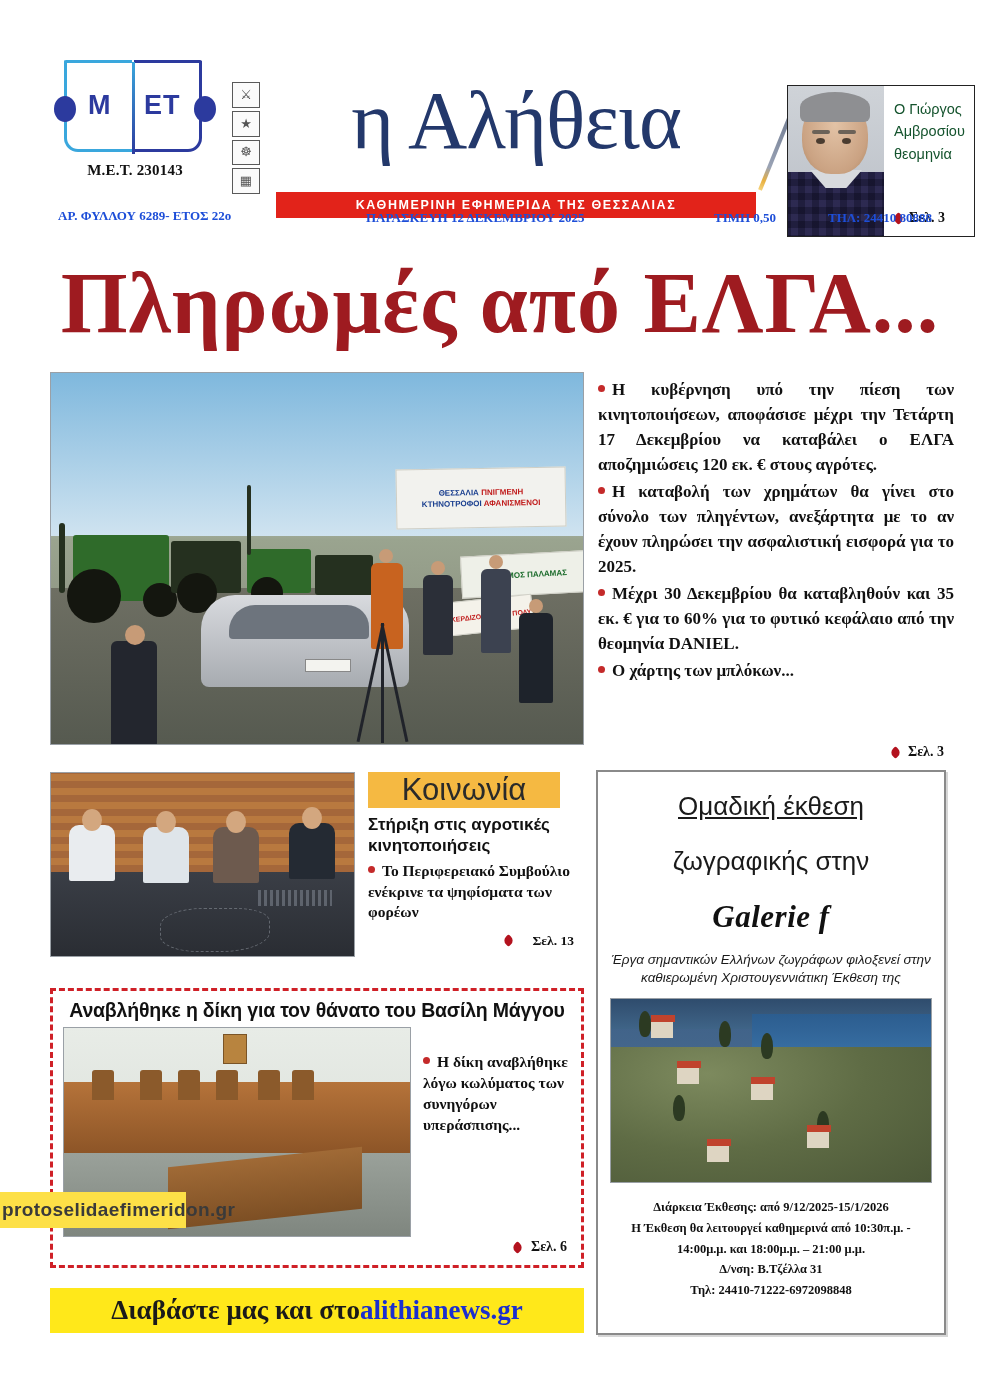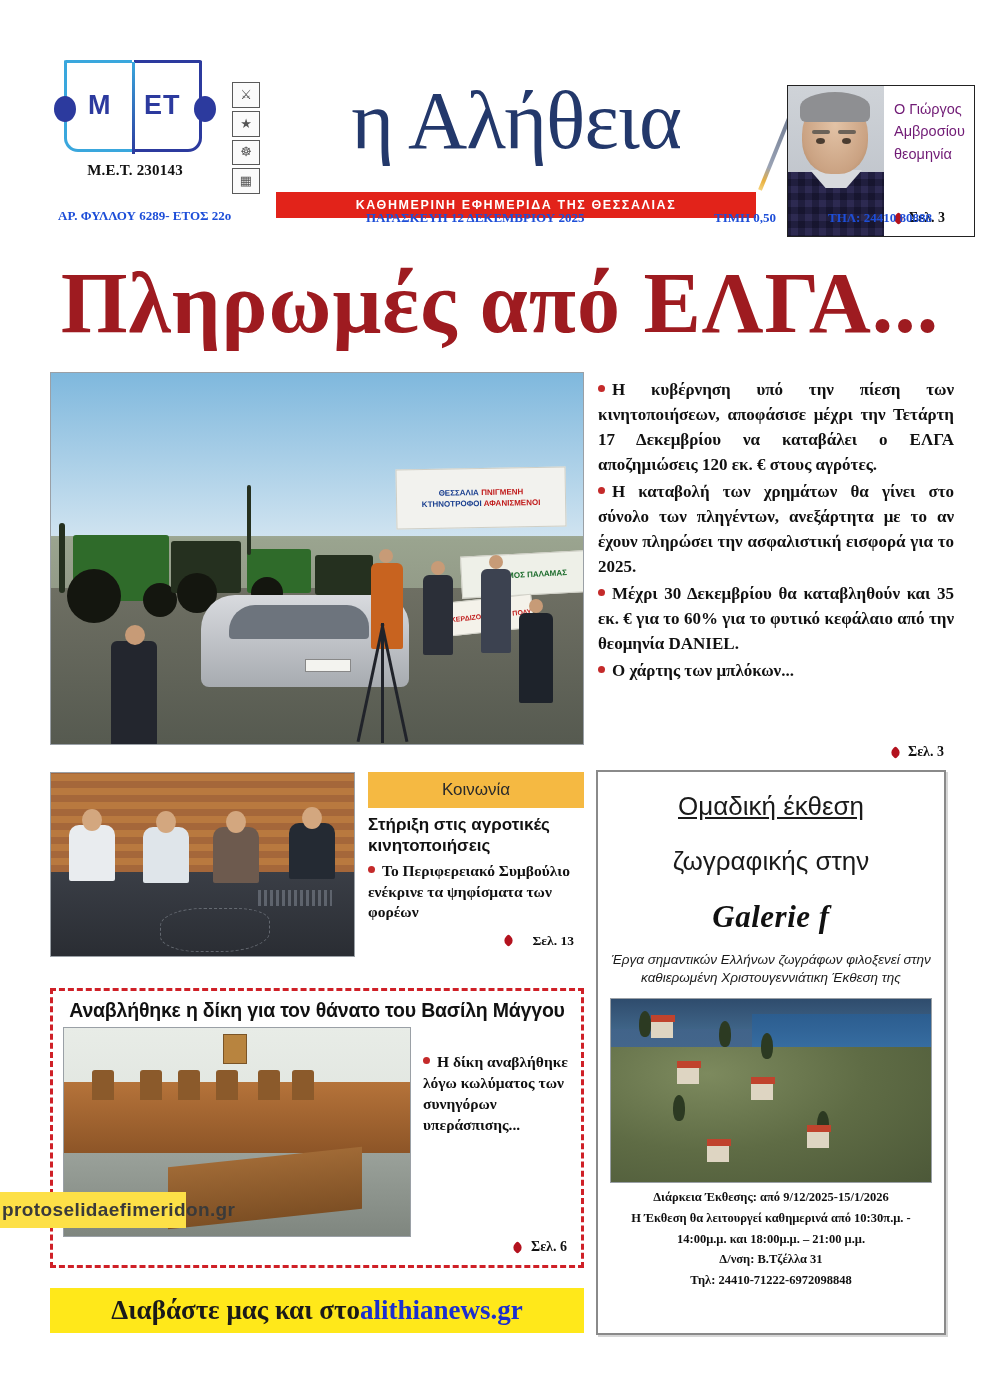--- a/index.html
+++ b/index.html
@@ -83,21 +83,21 @@
   .brow.l { left: 24px; } .brow.r { left: 50px; }
   .eye { position:absolute; width:9px; height:6px; background:#4a3c30; border-radius:50%; top:52px; }
   .eye.l { left: 28px; } .eye.r { left: 54px; }
   .torso { position:absolute; left: -4px; top: 86px; width: 110px; height: 70px;
     background: repeating-linear-gradient(90deg,#4d4a6e 0 7px,#6b6790 7px 14px),
                 repeating-linear-gradient(0deg,#4d4a6e 0 7px,#6b6790 7px 14px);
     background-blend-mode: multiply; }
   .collar { position:absolute; left: 22px; top: 84px; width: 52px; height: 18px; background:#d8dade;
     clip-path: polygon(0 0, 100% 0, 70% 100%, 30% 100%); }
   .comm-text { flex: 1; padding: 12px 8px 6px 10px; display: flex; flex-direction: column; }
-  .comm-line { font-family: "Liberation Sans", sans-serif; font-size: 14.5px; color: #701a75; line-height: 1.55; }
+  .comm-line { font-family: "Liberation Sans", sans-serif; font-size: 14.5px; color: #14532d; line-height: 1.55; }
   .comm-page { margin-top: auto; display: flex; align-items: center; gap: 6px; justify-content: flex-start; padding-bottom: 4px; }
   .diamond { width: 9px; height: 9px; background: #b3121e; transform: rotate(45deg); display:inline-block; }
   .diamond.soft { border-radius: 2px 60% 2px 60%; }
   .comm-page-label { font-family: "Liberation Serif", serif; font-weight: bold; font-size: 14px; color:#111; }
 
   
   .infobar {
     position: absolute; left: 0; top: 208px; width: 996px; height: 28px;
     font-family: "Liberation Serif", serif; font-weight: bold; font-size: 13px; color: #1d4ed8;
   }
@@ -183,23 +183,23 @@
   .kp-desk { position:absolute; left:0; right:0; top: 54%; bottom:0; background: linear-gradient(#3a3e46,#2a2d33); }
   .kp-person { position:absolute; width: 46px; height: 56px; border-radius: 10px 10px 2px 2px; }
   .kp-head { position:absolute; width:20px; height:22px; border-radius:50%; background:#d3a77f; }
   .kp-emblem { position:absolute; right: 22px; top: 64%; width: 74px; height: 16px;
     background: repeating-linear-gradient(90deg, #6c727c 0 3px, transparent 3px 6px); opacity:.75; }
   .kp-map { position:absolute; left: 36%; top: 74%; width: 110px; height: 44px;
     border: 1px dashed #8f959e; border-radius: 40% 30% 45% 35%; opacity:.55; }
 
   .koinonia-col { position: absolute; left: 368px; top: 772px; width: 216px; }
   .koinonia-badge {
-    width: 216px; height: 36px; background: #f5b942;
+    width: 192px; height: 36px; background: #f5b942;
     display: flex; align-items: center; justify-content: center;
-    font-family: "Liberation Sans", sans-serif; font-size: 17px; color: #2a2a2a;
+    font-family: "Liberation Sans", sans-serif; font-size: 31px; color: #2a2a2a;
   }
   .koinonia-head {
     margin-top: 6px;
     font-family: "Liberation Sans", sans-serif; font-weight: bold;
     font-size: 17px; line-height: 1.24; color: #111;
   }
   .koinonia-body {
     margin-top: 5px;
     font-family: "Liberation Serif", serif; font-weight: bold;
     font-size: 15.5px; line-height: 1.32; color: #111;
@@ -276,21 +276,21 @@
     position: relative; background: linear-gradient(#3d5f86, #567a9b);
   }
   .art-sky { position:absolute; left:0; right:0; top:0; height: 16%; background: linear-gradient(#2f4c6d,#3f6487); }
   .art-sea { position:absolute; left: 44%; right:0; top: 8%; height: 34%; background: linear-gradient(#2c5d8f,#3f7ab0); }
   .art-hill { position:absolute; left:0; right:0; top: 26%; bottom:0;
     background: radial-gradient(ellipse at 30% 20%, #7d8a5e 0%, #5f6c45 50%, #4c5838 100%); }
   .art-tree { position:absolute; width: 12px; height: 26px; border-radius: 50% 50% 40% 40%; background:#2c3a22; }
   .art-house { position:absolute; width: 22px; height: 16px; background:#ded5c2; }
   .art-roof { position:absolute; width: 24px; height: 7px; background:#c0432d; }
   .gal-footer {
-    margin-top: 4px; text-align: center;
+    margin-top: 14px; text-align: center;
     font-family: "Liberation Serif", serif; font-weight: bold;
     font-size: 12.5px; line-height: 1.65; color: #111;
   }
 
   
   .watermark {
     position: absolute; left: 0; top: 1192px; width: 186px; height: 36px;
     background: #fde047; display: flex; align-items: center; padding-left: 2px;
     font-family: "Liberation Sans", sans-serif; font-weight: bold; font-size: 19px;
     color: #3a3a3a; letter-spacing: .4px; z-index: 40;

